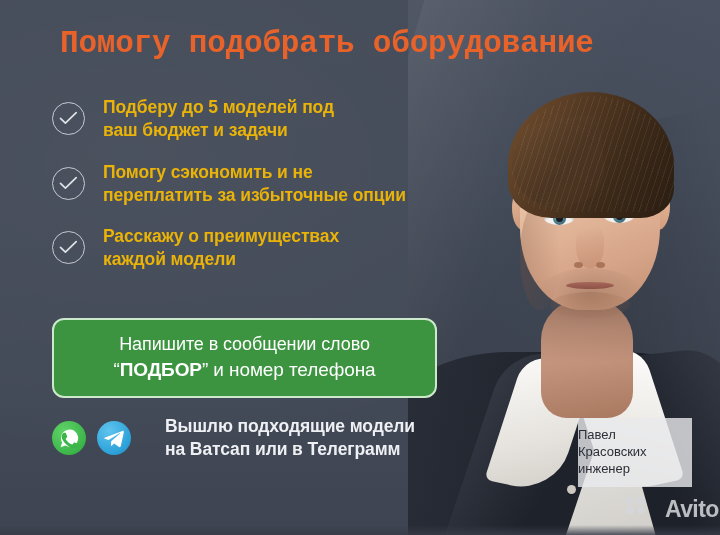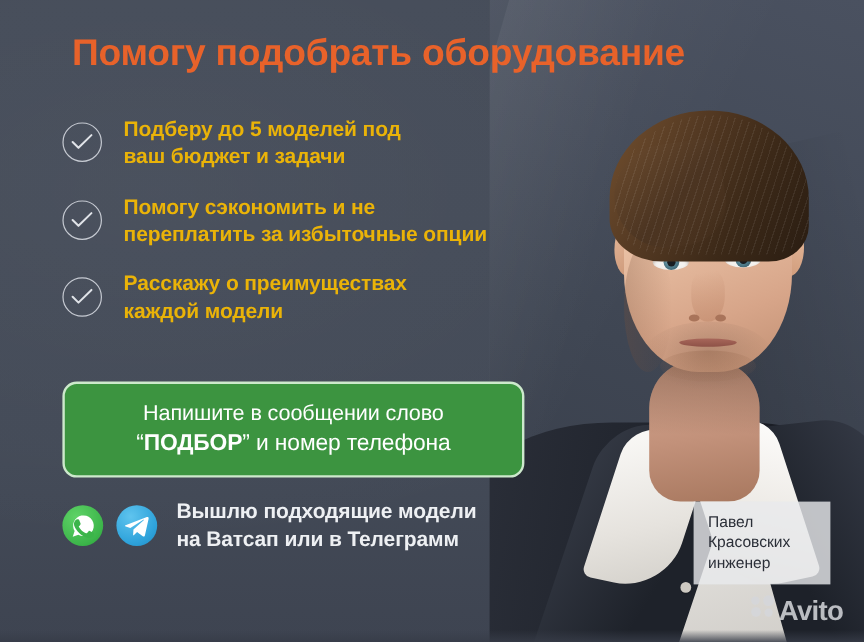--- a/index.html
+++ b/index.html
@@ -265,20 +265,21 @@
   .headline {
     position: absolute;
     left: 60px; top: 26px;
     width: 610px;
     font-size: 31px;
     font-weight: bold;
     letter-spacing: -0.2px;
     color: #e8622a;
     line-height: 1.15;
     white-space: nowrap;
+    font-family: Liberation Mono, monospace;
   }
 
   
   .benefits {
     position: absolute;
     left: 52px; top: 96px;
     width: 430px;
   }
   .benefit {
     display: flex;
@@ -334,56 +335,58 @@
     margin-top: 2px;
   }
   .callout-line2 b { font-weight: bold; }
 
   
   .messengers {
     position: absolute;
     left: 52px; top: 415px;
     display: flex;
     align-items: center;
+    gap: 18px;
   }
   .msg-icons { display: flex; align-items: center; margin-right: 16px; }
   .msg-icon { width: 34px; height: 34px; border-radius: 50%; position: relative; }
   .msg-icon + .msg-icon { margin-left: 11px; }
   .wa { background: radial-gradient(circle at 35% 30%, #5fd367, #3cb54a 70%, #27a238 100%); }
   .tg { background: radial-gradient(circle at 35% 28%, #5fc4ee, #2fa3db 65%, #1d8dc6 100%); }
   .msg-text {
     font-size: 17.5px;
     font-weight: bold;
     color: #eef0f3;
     line-height: 1.33;
     letter-spacing: -0.1px;
     white-space: pre-line;
   }
 
   
   .name-badge {
     position: absolute;
     left: 578px; top: 418px;
     width: 114px;
-    padding: 8px 10px 10px 12px;
+    padding: 8px 10px 10px 0;
     box-sizing: border-box;
     background: rgba(233,234,236,0.80);
     color: #2b2f38;
     font-size: 13px;
     line-height: 1.32;
     white-space: pre-line;
   }
 
   
   .avito {
     position: absolute;
     left: 626px; top: 496px;
     display: flex;
     align-items: flex-start;
     opacity: 0.86;
+    gap: 16px;
   }
   .avito-dots {
     position: relative;
     width: 20px; height: 19px;
     margin-right: 3px;
   }
   .avito-dots i {
     position: absolute;
     border-radius: 50%;
     background: #d5d7db;

